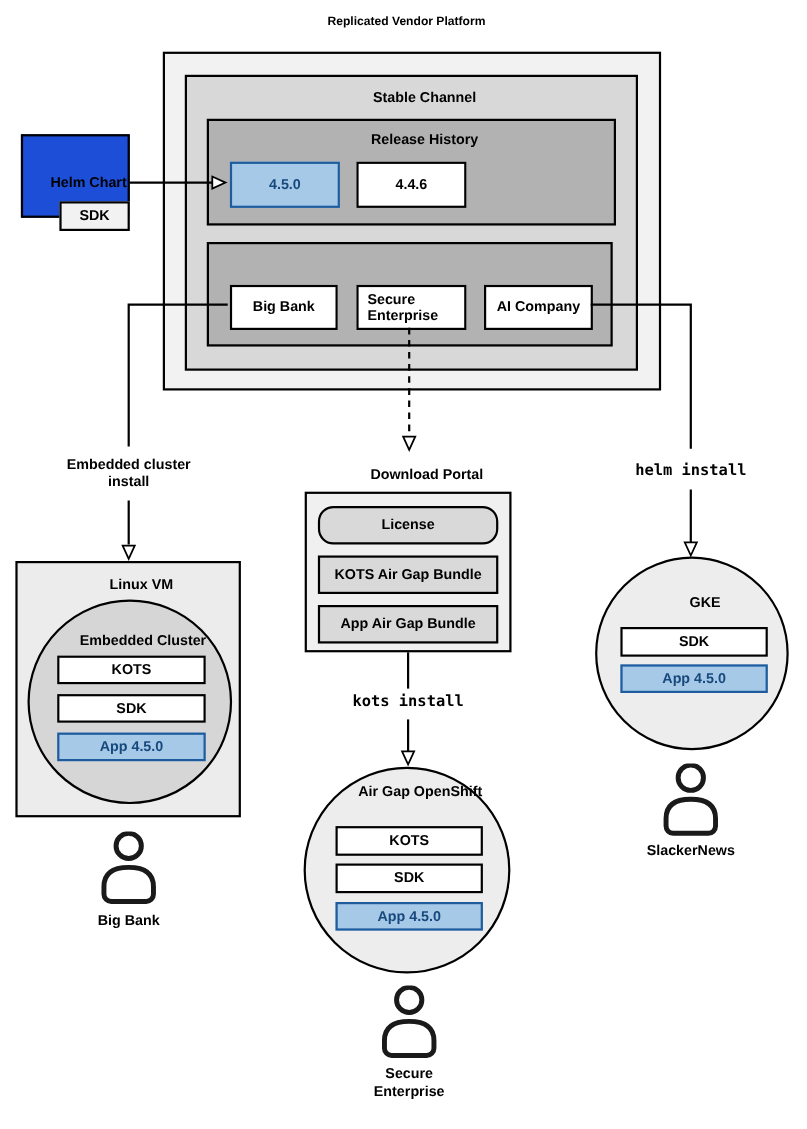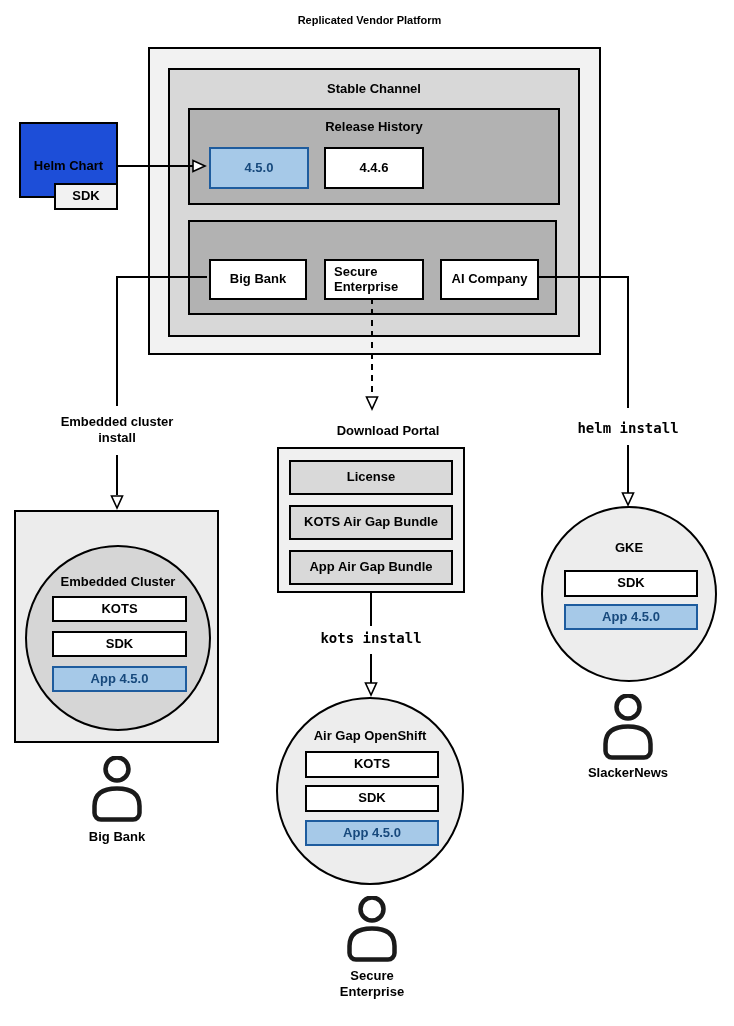--- a/index.html
+++ b/index.html
@@ -9,21 +9,21 @@
   }
   .abs{position:absolute;box-sizing:border-box;}
   .box{border:2px solid #000;}
   .cell{display:flex;align-items:center;justify-content:center;
         font-weight:bold;font-size:13px;line-height:1.15;}
   .white{background:#ffffff;}
   .blue{background:#a6c9e8;border-color:#1e5c9e;color:#17497c;}
   .lbl{font-weight:bold;font-size:13px;text-align:center;line-height:1.25;}
   .pre{white-space:pre-line;}
   .mono{font-family:"DejaVu Sans Mono",monospace;font-weight:bold;font-size:14px;text-align:center;}
-  .boxtitle{width:100%;text-align:center;font-weight:bold;font-size:13px;}
+  .boxtitle{width:100%;text-align:center;font-weight:bold;font-size:13px;padding-left:12px;}
   .circle{border-radius:50%;}
   svg.overlay{position:absolute;left:0;top:0;pointer-events:none;}
   .usericon{position:absolute;}
 </style>
 </head>
 <body>
 
 <div id="canvas">
 
   <div class="abs lbl" style="left:143px;top:14px;width:453px;font-size:11px;">Replicated Vendor Platform</div>
@@ -48,46 +48,47 @@
 
   <div class="abs box" style="left:19px;top:122px;width:99px;height:76px;background:#1d4ed8;">
     <div class="boxtitle" style="margin-top:34px;">Helm Chart</div>
     <div class="abs box cell" style="left:33px;top:59px;width:64px;height:27px;background:#f2f2f2;">SDK</div>
   </div>
 
   <div class="abs lbl pre" style="left:37px;top:414px;width:160px;">Embedded cluster
 install</div>
 
   <div class="abs box" style="left:14px;top:510px;width:205px;height:233px;background:#ececec;">
+    <div class="boxtitle" style="margin-top:11px;">Linux VM</div>
     <div class="abs box circle" style="left:9px;top:33px;width:186px;height:186px;background:#d6d6d6;">
       <div class="boxtitle" style="margin-top:27px;">Embedded Cluster</div>
       <div class="abs box cell white" style="left:25px;top:49px;width:135px;height:26px;">KOTS</div>
       <div class="abs box cell white" style="left:25px;top:84px;width:135px;height:26px;">SDK</div>
       <div class="abs box cell blue" style="left:25px;top:119px;width:135px;height:26px;">App 4.5.0</div>
     </div>
   </div>
 
   <svg class="usericon" style="left:87px;top:756px;" width="60" height="70" viewBox="0 0 60 70">
     <circle cx="30" cy="13" r="11.5" fill="none" stroke="#1a1a1a" stroke-width="4.5"></circle>
     <path d="M7.5,57 L7.5,50 C7.5,37 17,32.5 30,32.5 C43,32.5 52.5,37 52.5,50 L52.5,57
              C52.5,60.6 49.6,63.5 46,63.5 L14,63.5 C10.4,63.5 7.5,60.6 7.5,57 Z" fill="none" stroke="#1a1a1a" stroke-width="4.5" stroke-linejoin="round"></path>
   </svg>
   <div class="abs lbl" style="left:47px;top:829px;width:140px;">Big Bank</div>
 
   <div class="abs lbl" style="left:308px;top:423px;width:160px;">Download Portal</div>
   <div class="abs box" style="left:277px;top:447px;width:188px;height:146px;background:#f0f0f0;">
-    <div class="abs box cell" style="left:10px;top:11px;width:164px;height:35px;background:#d9d9d9;">License</div>
+    <div class="abs box cell" style="left:10px;top:11px;width:164px;height:35px;background:#d9d9d9;border-radius:14px;">License</div>
     <div class="abs box cell" style="left:10px;top:56px;width:164px;height:35px;background:#d9d9d9;">KOTS Air Gap Bundle</div>
     <div class="abs box cell" style="left:10px;top:101px;width:164px;height:35px;background:#d9d9d9;">App Air Gap Bundle</div>
   </div>
 
   <div class="abs mono" style="left:291px;top:630px;width:160px;">kots install</div>
 
   <div class="abs box circle" style="left:276px;top:697px;width:188px;height:188px;background:#ededed;">
-    <div class="boxtitle" style="margin-top:29px;">Air Gap OpenShift</div>
+    <div class="boxtitle" style="margin-top:13px;">Air Gap OpenShift</div>
     <div class="abs box cell white" style="left:27px;top:52px;width:134px;height:27px;">KOTS</div>
     <div class="abs box cell white" style="left:27px;top:86px;width:134px;height:27px;">SDK</div>
     <div class="abs box cell blue" style="left:27px;top:121px;width:134px;height:26px;">App 4.5.0</div>
   </div>
 
   <svg class="usericon" style="left:342px;top:896px;" width="60" height="70" viewBox="0 0 60 70">
     <circle cx="30" cy="13" r="11.5" fill="none" stroke="#1a1a1a" stroke-width="4.5"></circle>
     <path d="M7.5,57 L7.5,50 C7.5,37 17,32.5 30,32.5 C43,32.5 52.5,37 52.5,50 L52.5,57
              C52.5,60.6 49.6,63.5 46,63.5 L14,63.5 C10.4,63.5 7.5,60.6 7.5,57 Z" fill="none" stroke="#1a1a1a" stroke-width="4.5" stroke-linejoin="round"></path>
   </svg>

